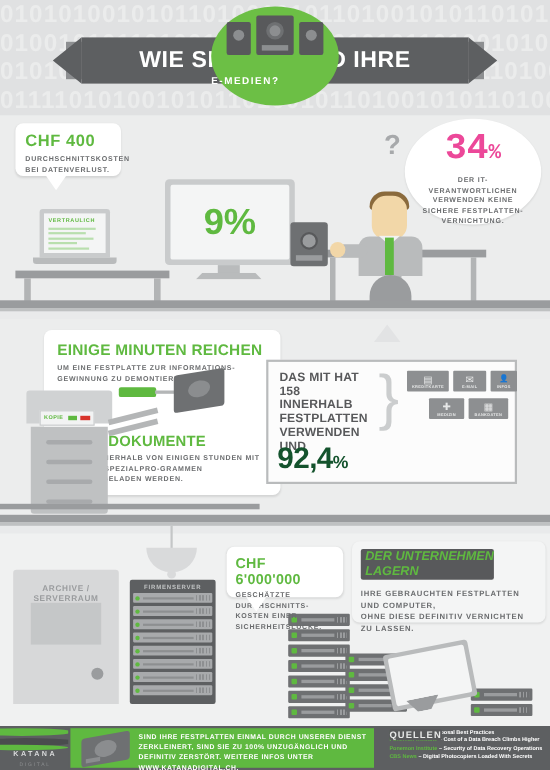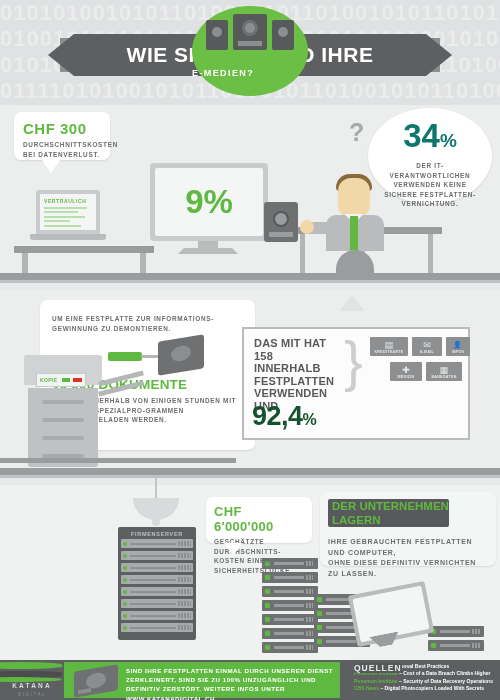--- a/index.html
+++ b/index.html
@@ -84,21 +84,21 @@
   
   .bubble{
     position:absolute; background:#ffffff; border-radius:7px;
     box-shadow:0 1px 2px rgba(0,0,0,.10);
   }
   .bubble .tip{
     position:absolute; width:0; height:0;
     border-left:9px solid transparent; border-right:9px solid transparent;
     border-top:13px solid #ffffff;
   }
-  .big-num{ color:#0f766e; font-weight:bold; font-family:Liberation Sans, sans-serif; }
+  .big-num{ color:#ec4899; font-weight:bold; font-family:Liberation Mono, monospace; }
   .body-txt{
     color:#6b6d6f; font-size:6.4px; font-weight:bold; letter-spacing:.7px;
     line-height:9.5px; text-transform:uppercase;
   }
 
   
   .b-chf{ left:14px; top:112px; width:96px; height:48px; padding:8px 8px 0 9px; }
   .b-chf .t{ font-size:15px; color:#5fb940; font-weight:bold; letter-spacing:.5px; }
   .b-chf .tip{ left:28px; bottom:-13px; }
 
@@ -236,21 +236,21 @@
   .b-chf6{ left:206px; top:497px; width:106px; height:46px; padding:7px 7px 0 8px; }
   .b-chf6 .t{ color:#5fb940; font-size:13px; font-weight:bold; letter-spacing:.3px; }
   .b-chf6 .tip{ left:18px; bottom:-13px; }
 
   .b-46{ left:320px; top:492px; width:176px; height:74px; padding:7px 8px 0 8px;
      background:#f4f5f5; }
   .b-46 .row{ display:flex; align-items:flex-start; }
   .b-46 .num{ color:#5fb940; font-size:29px; font-weight:bold; line-height:29px; letter-spacing:-1px;}
   .b-46 .num .pct{ font-size:18px; }
   .b-46 .hd{ color:#5fb940; font-size:11.5px; font-weight:bold; line-height:13.5px;
-     padding-left:4px; padding-top:1px; }
+     padding-left:4px; padding-top:1px;font-style:italic; }
 
   .lamp-cord{ position:absolute; left:155px; top:478px; width:2px; height:22px; background:#c4c6c7; }
   .lamp-shade{ position:absolute; left:133px; top:498px; width:46px; height:22px;
      background:#d9dadb; border-radius:0 0 23px 23px; }
   .lamp-bulb{ position:absolute; left:152px; top:518px; width:8px; height:8px;
      border-radius:50%; background:#d9dadb; }
 
   .archive{ position:absolute; left:12px; top:518px; width:96px; height:122px;
      background:#d7d8d9; border-radius:3px 3px 0 0; }
   .archive .cap{ position:absolute; left:0; top:12px; width:100%; text-align:center;
@@ -340,21 +340,21 @@
     <div class="ribbon-tail r"></div>
     <div class="ribbon-end l"></div>
     <div class="ribbon-end r"></div>
     <div class="ribbon-main"></div>
     <div class="ribbon-title">WIE SICHER SIND IHRE</div>
   </div>
 
   <div class="section sec1"></div>
 
   <div class="bubble b-chf">
-    <div class="t">CHF 300</div>
+    <div class="t">CHF 400</div>
     <div class="body-txt" style="margin-top:3px">DURCHSCHNITTSKOSTEN BEI DATENVERLUST.</div>
     <div class="tip"></div>
   </div>
 
   <div class="b-buero">
     <div class="t">BÜROCOMPUTER</div>
     <div class="t">ODER LAPTOPS</div>
     <div class="body-txt" style="margin-top:3px;width:118px">ENTHALTEN VERTRAULICHE UND HEIKLE DATEN.</div>
   </div>
 
@@ -405,20 +405,21 @@
       </div>
   </div>
   <div class="p-chair"></div>
 
   <div class="divider d1"></div>
   <div class="divider-thin t1"></div>
 
   <div class="section sec2"></div>
 
   <div class="bubble b-minuten" style="padding:10px 12px;">
+    <div class="h1">EINIGE MINUTEN REICHEN</div>
     <div class="body-txt" style="margin-top:4px;width:186px">UM EINE FESTPLATTE ZUR INFORMATIONS-GEWINNUNG ZU DEMONTIEREN.</div>
     <div class="h2" style="margin-top:44px">10 000 DOKUMENTE</div>
     <div class="body-txt" style="margin-top:4px;width:186px">KÖNNEN INNERHALB VON EINIGEN STUNDEN MIT HILFE VON SPEZIALPRO-GRAMMEN HERUNTERGELADEN WERDEN.</div>
   </div>
 
   <div class="scr-driver"></div>
   <div class="scr-shaft"></div>
   <div class="mini-hd">
       <div class="disc"></div>
     </div>
@@ -479,20 +480,25 @@
 
   <div class="divider d2"></div>
   <div class="divider-thin t2"></div>
 
   <div class="section sec3"></div>
 
   <div class="lamp-cord"></div>
   <div class="lamp-shade"></div>
   <div class="lamp-bulb"></div>
 
+  <div class="archive">
+    <div class="cap">ARCHIVE / SERVERRAUM</div>
+    <div class="win"></div>
+    <div class="knob"></div>
+  </div>
 
   <div class="rack">
     <div class="ttl">FIRMENSERVER</div>
     <div class="slot">
         <span class="led"></span>
         <span class="bar"></span>
         <span class="vent"></span>
       </div>
     <div class="slot">
         <span class="led"></span>

